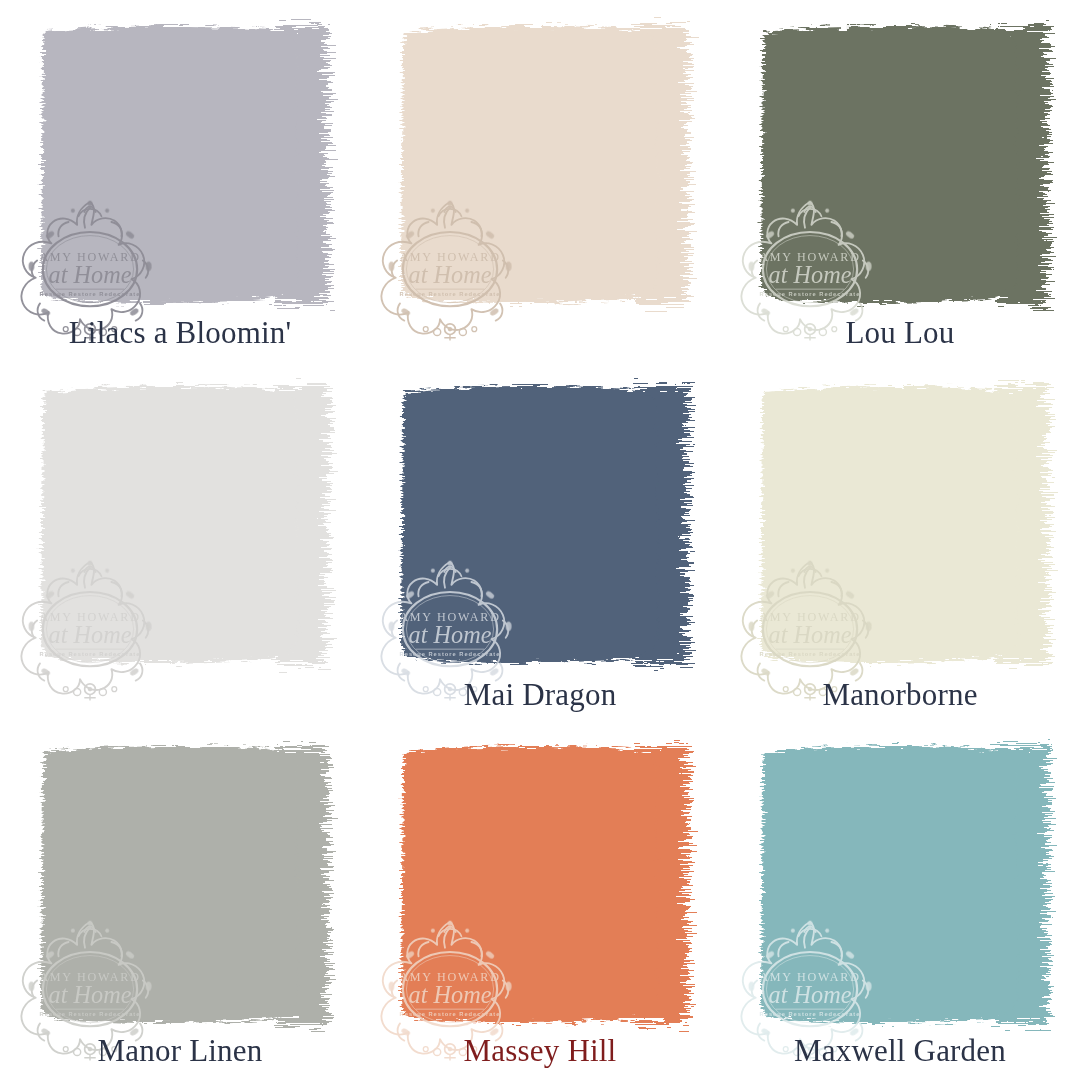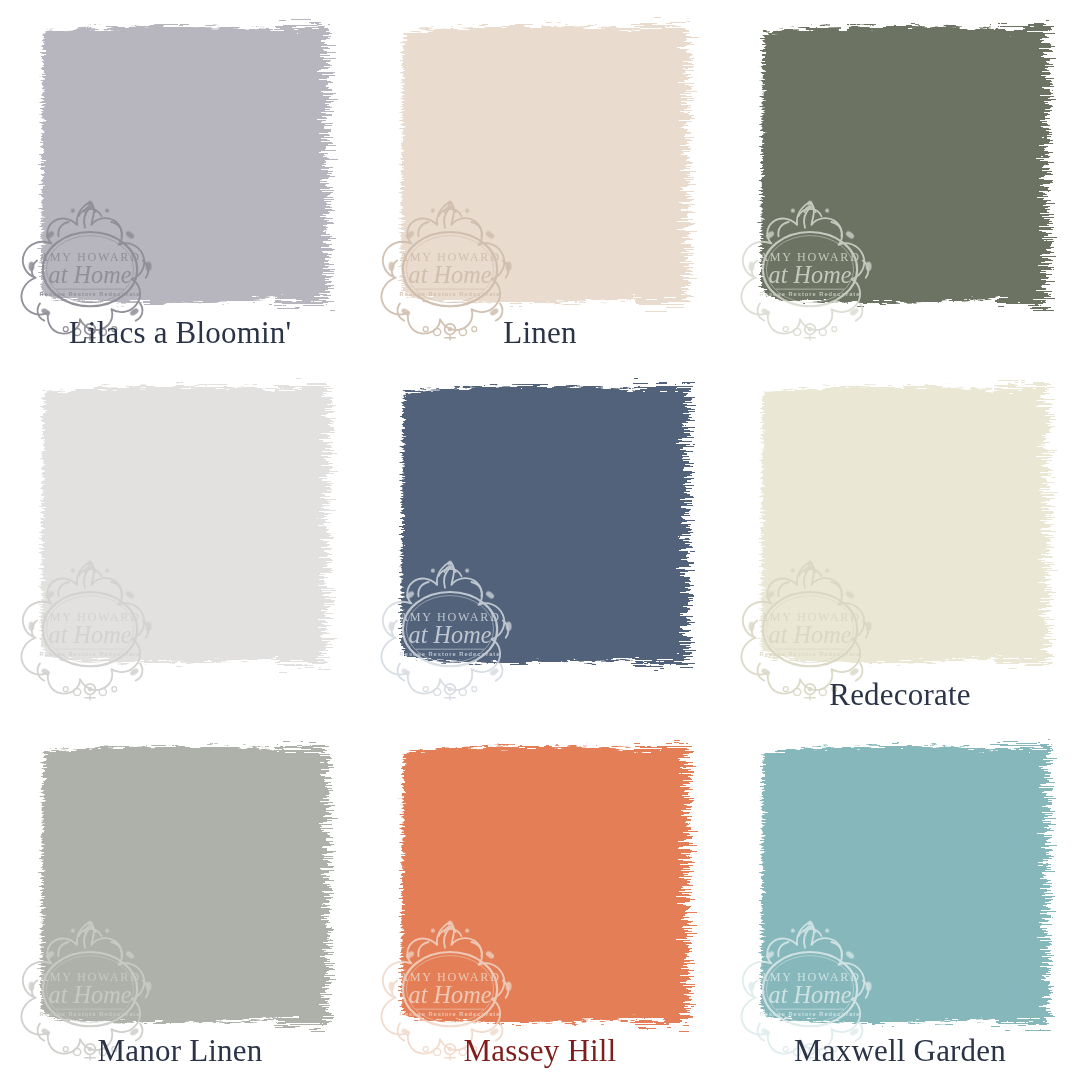--- a/index.html
+++ b/index.html
@@ -269,21 +269,20 @@
           <ellipse cx="120" cy="108" rx="61" ry="47" fill="none" stroke="currentColor" stroke-width="1.2" opacity="0.7"></ellipse>
         </g>
 
         <text class="wm-text-amy" x="120" y="96" text-anchor="middle" fill="#cdbcab" font-family="&quot;Liberation Serif&quot;, serif" font-size="17" letter-spacing="2.4">AMY HOWARD</text>
         <text class="wm-text-home" x="120" y="127" text-anchor="middle" fill="#cdbcab" font-family="&quot;Liberation Serif&quot;, serif" font-size="34" font-style="italic">at Home</text>
         <line class="wm-rule" x1="72" y1="136" x2="168" y2="136" stroke="#cdbcab" stroke-width="1"></line>
         <text class="wm-text-tag" x="120" y="146" text-anchor="middle" fill="#cdbcab" font-family="&quot;Liberation Sans&quot;, sans-serif" font-size="8" font-weight="bold" letter-spacing="1.4">Rescue Restore Redecorate</text>
       </svg>
     </div>
 
-    <div class="swatch-label" style="color: rgb(43, 51, 71);">Linen</div>
   </div>
 
   <div class="swatch-cell row-1">
 
     <div class="swatch-paint-wrap">
       <svg viewBox="0 0 288 286" preserveAspectRatio="none" aria-hidden="true">
         <defs>
           <filter class="rough-filter" x="-8%" y="-8%" width="122%" height="116%" id="rough-2">
             <feTurbulence type="fractalNoise" baseFrequency="0.055 0.5" numOctaves="4" seed="25" result="n"></feTurbulence>
             <feDisplacementMap in="SourceGraphic" in2="n" scale="13" xChannelSelector="R" yChannelSelector="G"></feDisplacementMap>
@@ -366,20 +365,21 @@
           <ellipse cx="120" cy="108" rx="61" ry="47" fill="none" stroke="currentColor" stroke-width="1.2" opacity="0.7"></ellipse>
         </g>
 
         <text class="wm-text-amy" x="120" y="96" text-anchor="middle" fill="#d6d9cf" font-family="&quot;Liberation Serif&quot;, serif" font-size="17" letter-spacing="2.4">AMY HOWARD</text>
         <text class="wm-text-home" x="120" y="127" text-anchor="middle" fill="#d6d9cf" font-family="&quot;Liberation Serif&quot;, serif" font-size="34" font-style="italic">at Home</text>
         <line class="wm-rule" x1="72" y1="136" x2="168" y2="136" stroke="#d6d9cf" stroke-width="1"></line>
         <text class="wm-text-tag" x="120" y="146" text-anchor="middle" fill="#d6d9cf" font-family="&quot;Liberation Sans&quot;, sans-serif" font-size="8" font-weight="bold" letter-spacing="1.4">Rescue Restore Redecorate</text>
       </svg>
     </div>
 
+    <div class="swatch-label" style="color: rgb(43, 51, 71);">Lou Lou</div>
   </div>
 
   <div class="swatch-cell row-2">
 
     <div class="swatch-paint-wrap">
       <svg viewBox="0 0 288 286" preserveAspectRatio="none" aria-hidden="true">
         <defs>
           <filter class="rough-filter" x="-8%" y="-8%" width="122%" height="116%" id="rough-3">
             <feTurbulence type="fractalNoise" baseFrequency="0.055 0.5" numOctaves="4" seed="36" result="n"></feTurbulence>
             <feDisplacementMap in="SourceGraphic" in2="n" scale="13" xChannelSelector="R" yChannelSelector="G"></feDisplacementMap>
@@ -558,20 +558,21 @@
           <ellipse cx="120" cy="108" rx="61" ry="47" fill="none" stroke="currentColor" stroke-width="1.2" opacity="0.7"></ellipse>
         </g>
 
         <text class="wm-text-amy" x="120" y="96" text-anchor="middle" fill="#d3d8df" font-family="&quot;Liberation Serif&quot;, serif" font-size="17" letter-spacing="2.4">AMY HOWARD</text>
         <text class="wm-text-home" x="120" y="127" text-anchor="middle" fill="#d3d8df" font-family="&quot;Liberation Serif&quot;, serif" font-size="34" font-style="italic">at Home</text>
         <line class="wm-rule" x1="72" y1="136" x2="168" y2="136" stroke="#d3d8df" stroke-width="1"></line>
         <text class="wm-text-tag" x="120" y="146" text-anchor="middle" fill="#d3d8df" font-family="&quot;Liberation Sans&quot;, sans-serif" font-size="8" font-weight="bold" letter-spacing="1.4">Rescue Restore Redecorate</text>
       </svg>
     </div>
 
+    <div class="swatch-label" style="color: rgb(43, 51, 71);">Mai Dragon</div>
   </div>
 
   <div class="swatch-cell row-2">
 
     <div class="swatch-paint-wrap">
       <svg viewBox="0 0 288 286" preserveAspectRatio="none" aria-hidden="true">
         <defs>
           <filter class="rough-filter" x="-8%" y="-8%" width="122%" height="116%" id="rough-5">
             <feTurbulence type="fractalNoise" baseFrequency="0.055 0.5" numOctaves="4" seed="58" result="n"></feTurbulence>
             <feDisplacementMap in="SourceGraphic" in2="n" scale="13" xChannelSelector="R" yChannelSelector="G"></feDisplacementMap>
@@ -654,21 +655,21 @@
           <ellipse cx="120" cy="108" rx="61" ry="47" fill="none" stroke="currentColor" stroke-width="1.2" opacity="0.7"></ellipse>
         </g>
 
         <text class="wm-text-amy" x="120" y="96" text-anchor="middle" fill="#d8d6c2" font-family="&quot;Liberation Serif&quot;, serif" font-size="17" letter-spacing="2.4">AMY HOWARD</text>
         <text class="wm-text-home" x="120" y="127" text-anchor="middle" fill="#d8d6c2" font-family="&quot;Liberation Serif&quot;, serif" font-size="34" font-style="italic">at Home</text>
         <line class="wm-rule" x1="72" y1="136" x2="168" y2="136" stroke="#d8d6c2" stroke-width="1"></line>
         <text class="wm-text-tag" x="120" y="146" text-anchor="middle" fill="#d8d6c2" font-family="&quot;Liberation Sans&quot;, sans-serif" font-size="8" font-weight="bold" letter-spacing="1.4">Rescue Restore Redecorate</text>
       </svg>
     </div>
 
-    <div class="swatch-label" style="color: rgb(43, 51, 71);">Redecorate</div>
+    <div class="swatch-label" style="color: rgb(43, 51, 71);">Manorborne</div>
   </div>
 
   <div class="swatch-cell row-3">
 
     <div class="swatch-paint-wrap">
       <svg viewBox="0 0 288 286" preserveAspectRatio="none" aria-hidden="true">
         <defs>
           <filter class="rough-filter" x="-8%" y="-8%" width="122%" height="116%" id="rough-6">
             <feTurbulence type="fractalNoise" baseFrequency="0.055 0.5" numOctaves="4" seed="69" result="n"></feTurbulence>
             <feDisplacementMap in="SourceGraphic" in2="n" scale="13" xChannelSelector="R" yChannelSelector="G"></feDisplacementMap>

